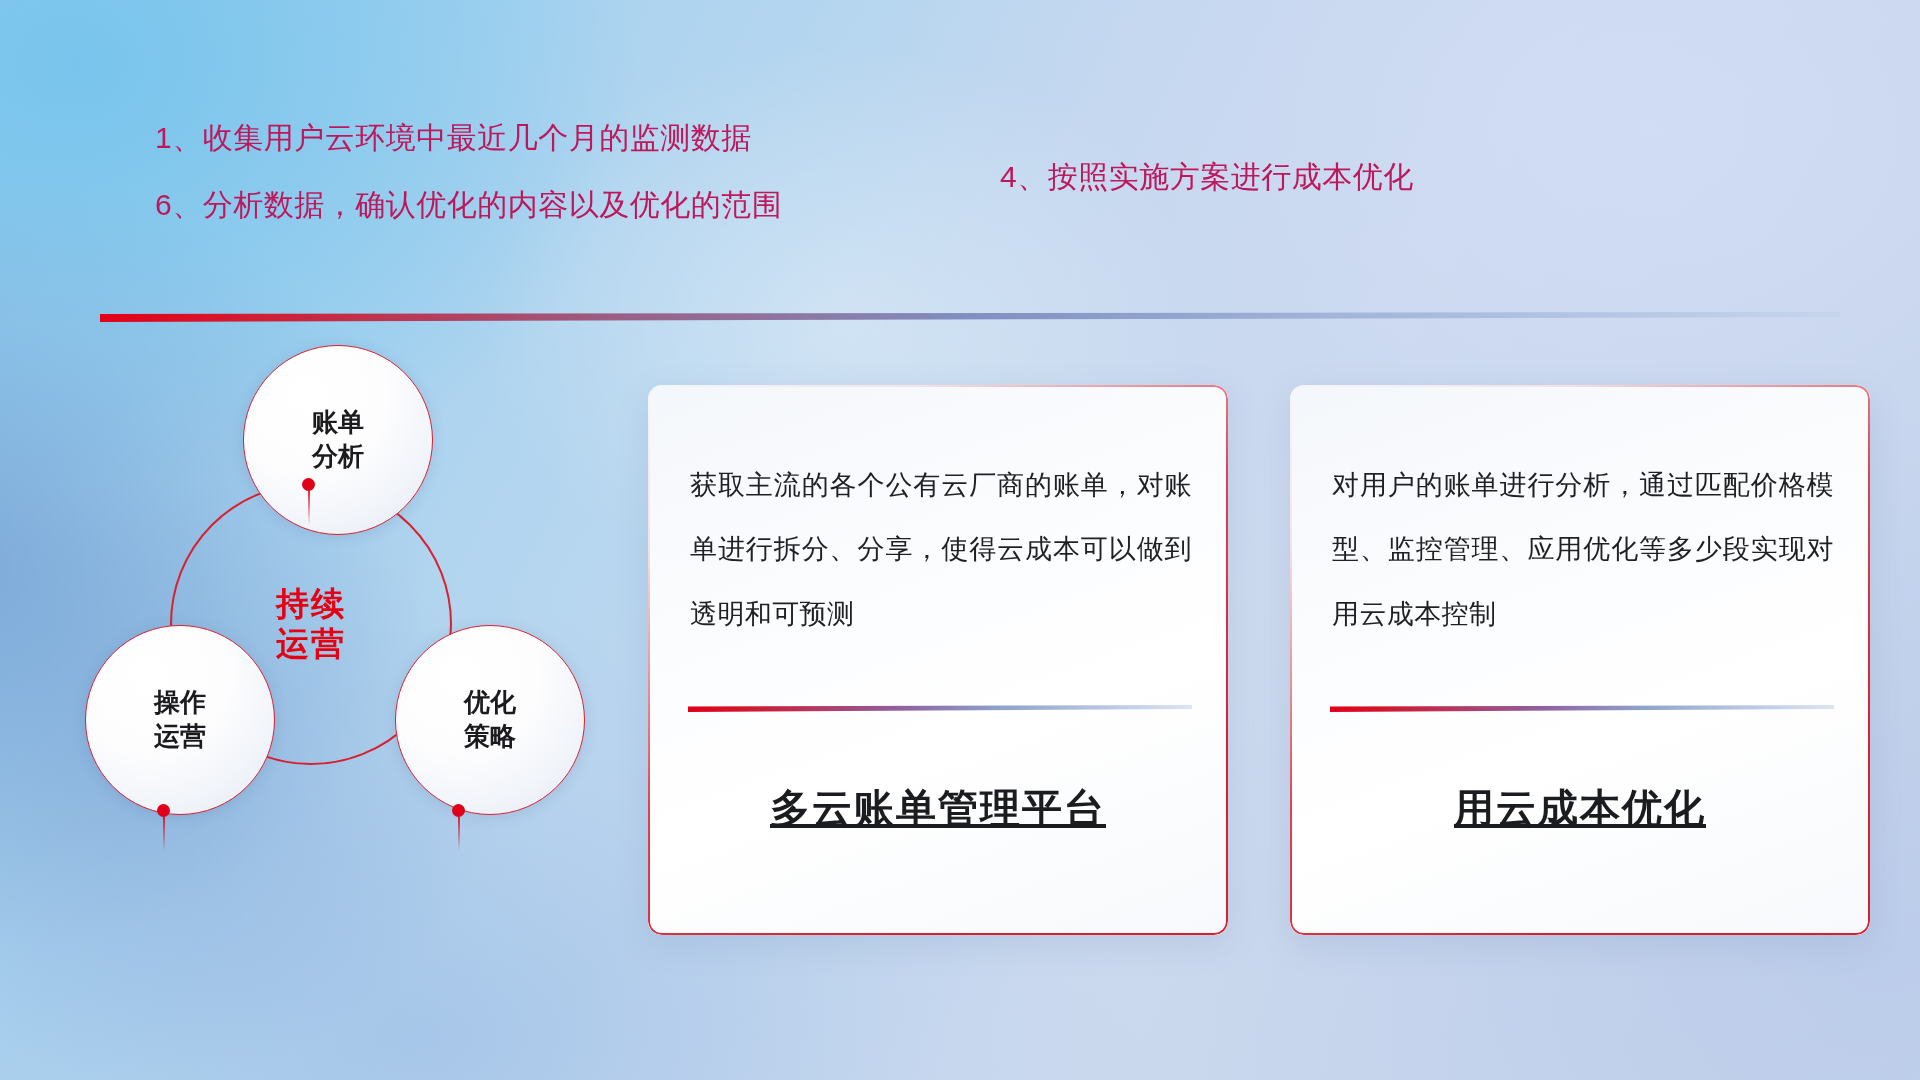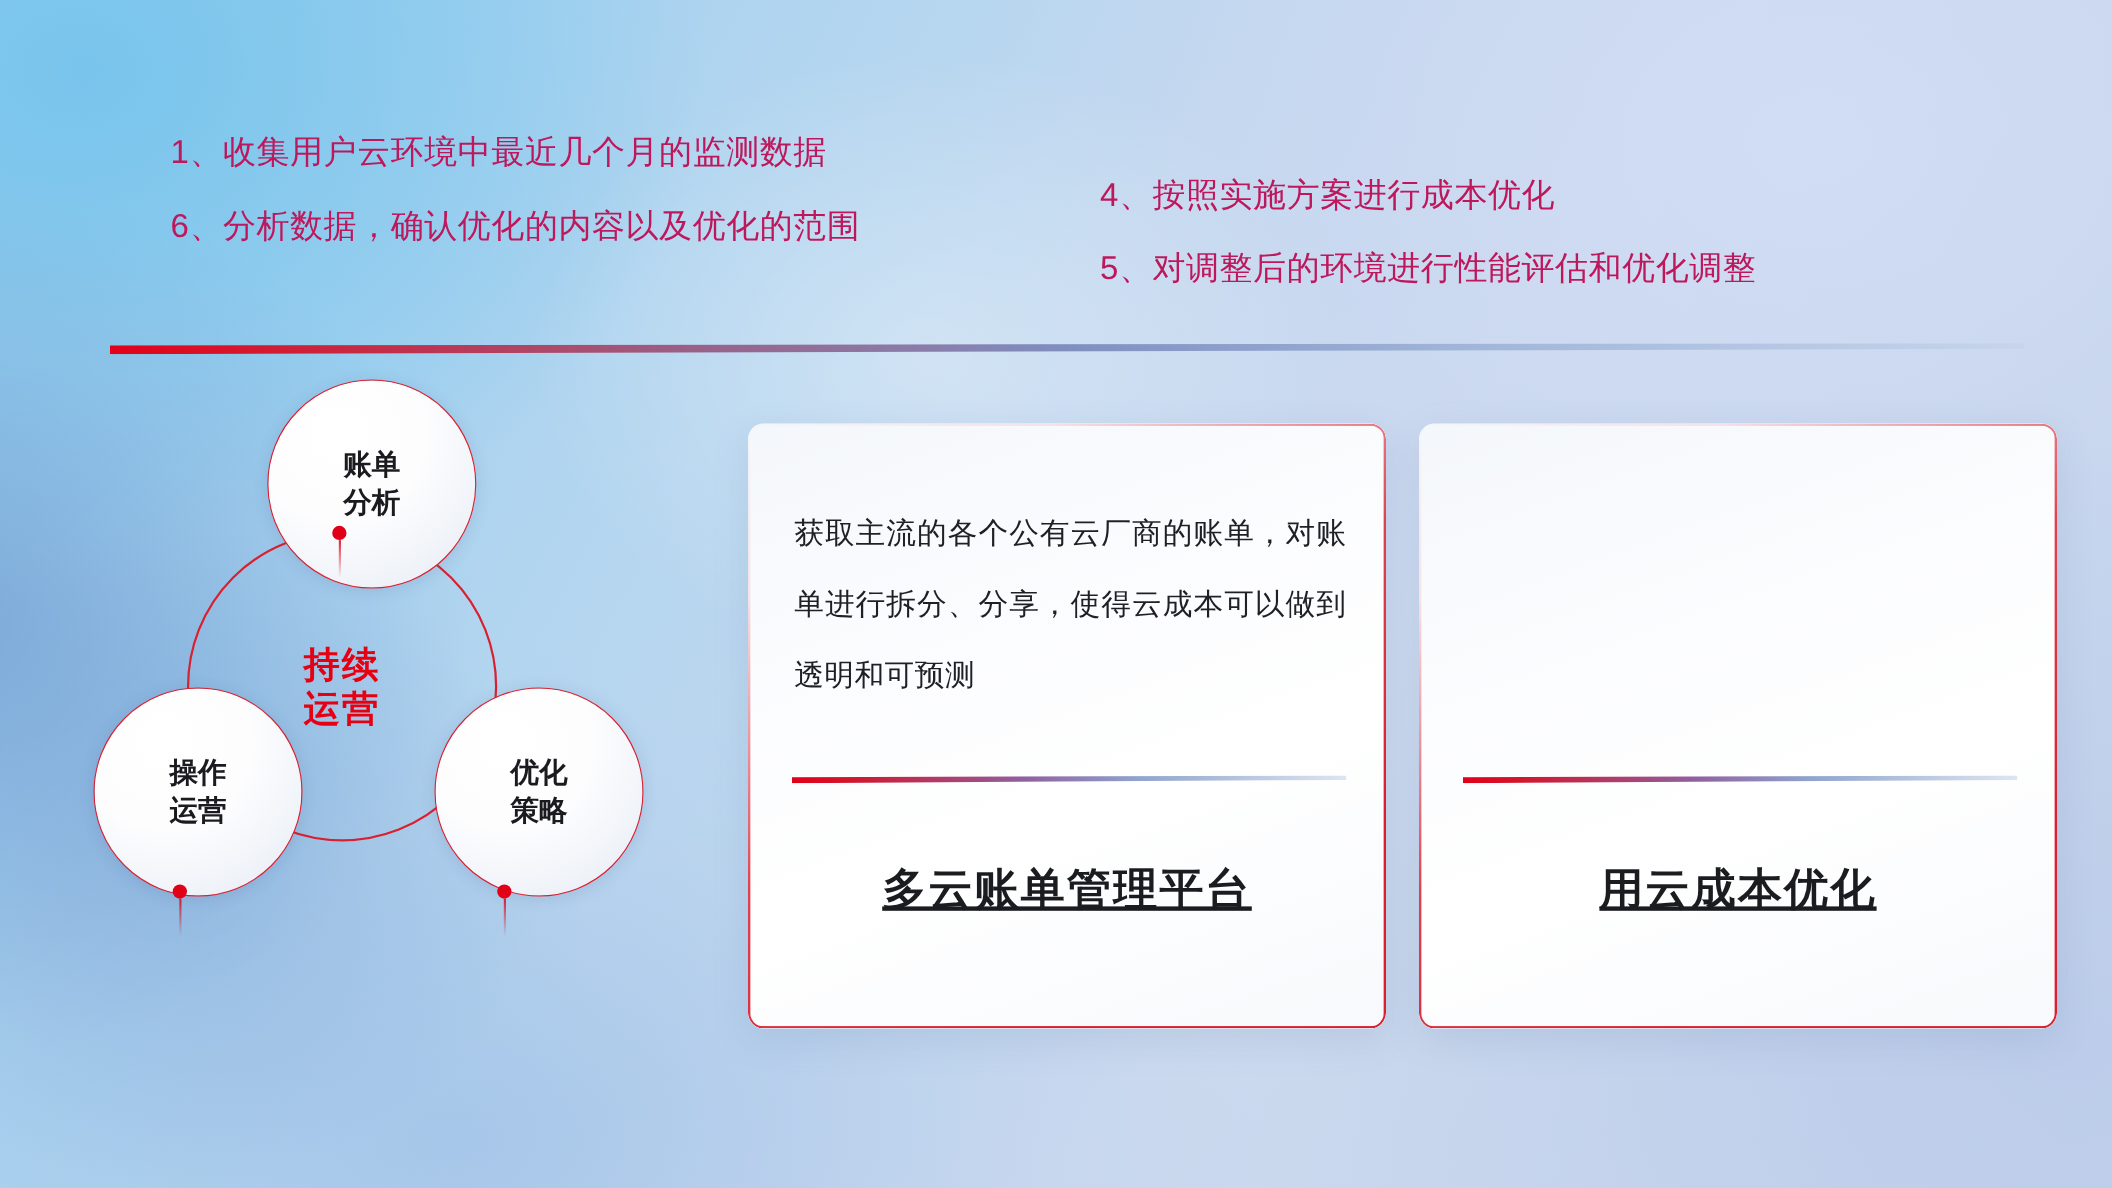--- a/index.html
+++ b/index.html
@@ -67,21 +67,21 @@
     box-shadow:0 10px 34px rgba(70,100,150,.13);
     overflow:hidden;
   }
   .card::before{
     content:""; position:absolute; inset:0; border-radius:14px; pointer-events:none;
     border:2px solid transparent;
     background:linear-gradient(150deg,rgba(217,32,47,0) 0%,rgba(217,32,47,.10) 18%,rgba(217,32,47,.85) 48%,#d9202f 78%,#d9202f 100%) border-box;
     -webkit-mask:linear-gradient(#000 0 0) padding-box, linear-gradient(#000 0 0);
     -webkit-mask-composite:xor; mask-composite:exclude;
   }
-  #card-1 { left:680px; }
+  #card-1 { left:648px; }
   #card-2 { left:1290px; }
   .card-body {
     position:absolute; left:42px; right:36px; top:68px;
     font-size:27px; line-height:2.38; color:#1f2024; letter-spacing:.4px;
     text-align:justify; text-justify:inter-ideograph;
   }
   .card-rule { position:absolute; left:40px; right:36px; top:320px; height:7px; }
   .card-title {
     position:absolute; left:0; right:0; top:396px;
     text-align:center; font-size:40px; font-weight:bold;
@@ -102,21 +102,20 @@
   <div class="bgL b8"></div>
 </div>
 
 <div class="bullets" id="bullets-left">
   <div class="li">1、收集用户云环境中最近几个月的监测数据</div>
   <div class="li">6、分析数据，确认优化的内容以及优化的范围</div>
 </div>
 
 <div class="bullets" id="bullets-right">
   <div class="li">4、按照实施方案进行成本优化</div>
-  <div class="li">5、对调整后的环境进行性能评估和优化调整</div>
 </div>
 
 <svg id="rule" viewBox="0 0 1740 10" preserveAspectRatio="none">
   <defs>
     <linearGradient id="gRule" x1="0" y1="0" x2="1" y2="0">
       <stop offset="0" stop-color="#e2001a"></stop>
       <stop offset="0.06" stop-color="#d81428"></stop>
       <stop offset="0.30" stop-color="#9a5f86"></stop>
       <stop offset="0.50" stop-color="#7f8fc0"></stop>
       <stop offset="0.70" stop-color="#9fb4d8"></stop>
@@ -181,20 +180,21 @@
         <stop offset="1" stop-color="#dde5f2"></stop>
       </linearGradient>
     </defs>
     <polygon points="0,1.6 504,0 504,4 0,7" fill="url(#gCard1)"></polygon>
   </svg>
 
   <div class="card-title">多云账单管理平台</div>
 </div>
 
 <div class="card" id="card-2">
+  <div class="card-body">对用户的账单进行分析，通过匹配价格模型、监控管理、应用优化等多少段实现对用云成本控制</div>
 
   <svg class="card-rule" viewBox="0 0 504 7" preserveAspectRatio="none">
     <defs>
       <linearGradient id="gCard2" x1="0" y1="0" x2="1" y2="0">
         <stop offset="0" stop-color="#e2001a"></stop>
         <stop offset="0.10" stop-color="#d2152b"></stop>
         <stop offset="0.42" stop-color="#9060a0"></stop>
         <stop offset="0.62" stop-color="#8fa3cc"></stop>
         <stop offset="1" stop-color="#dde5f2"></stop>
       </linearGradient>

